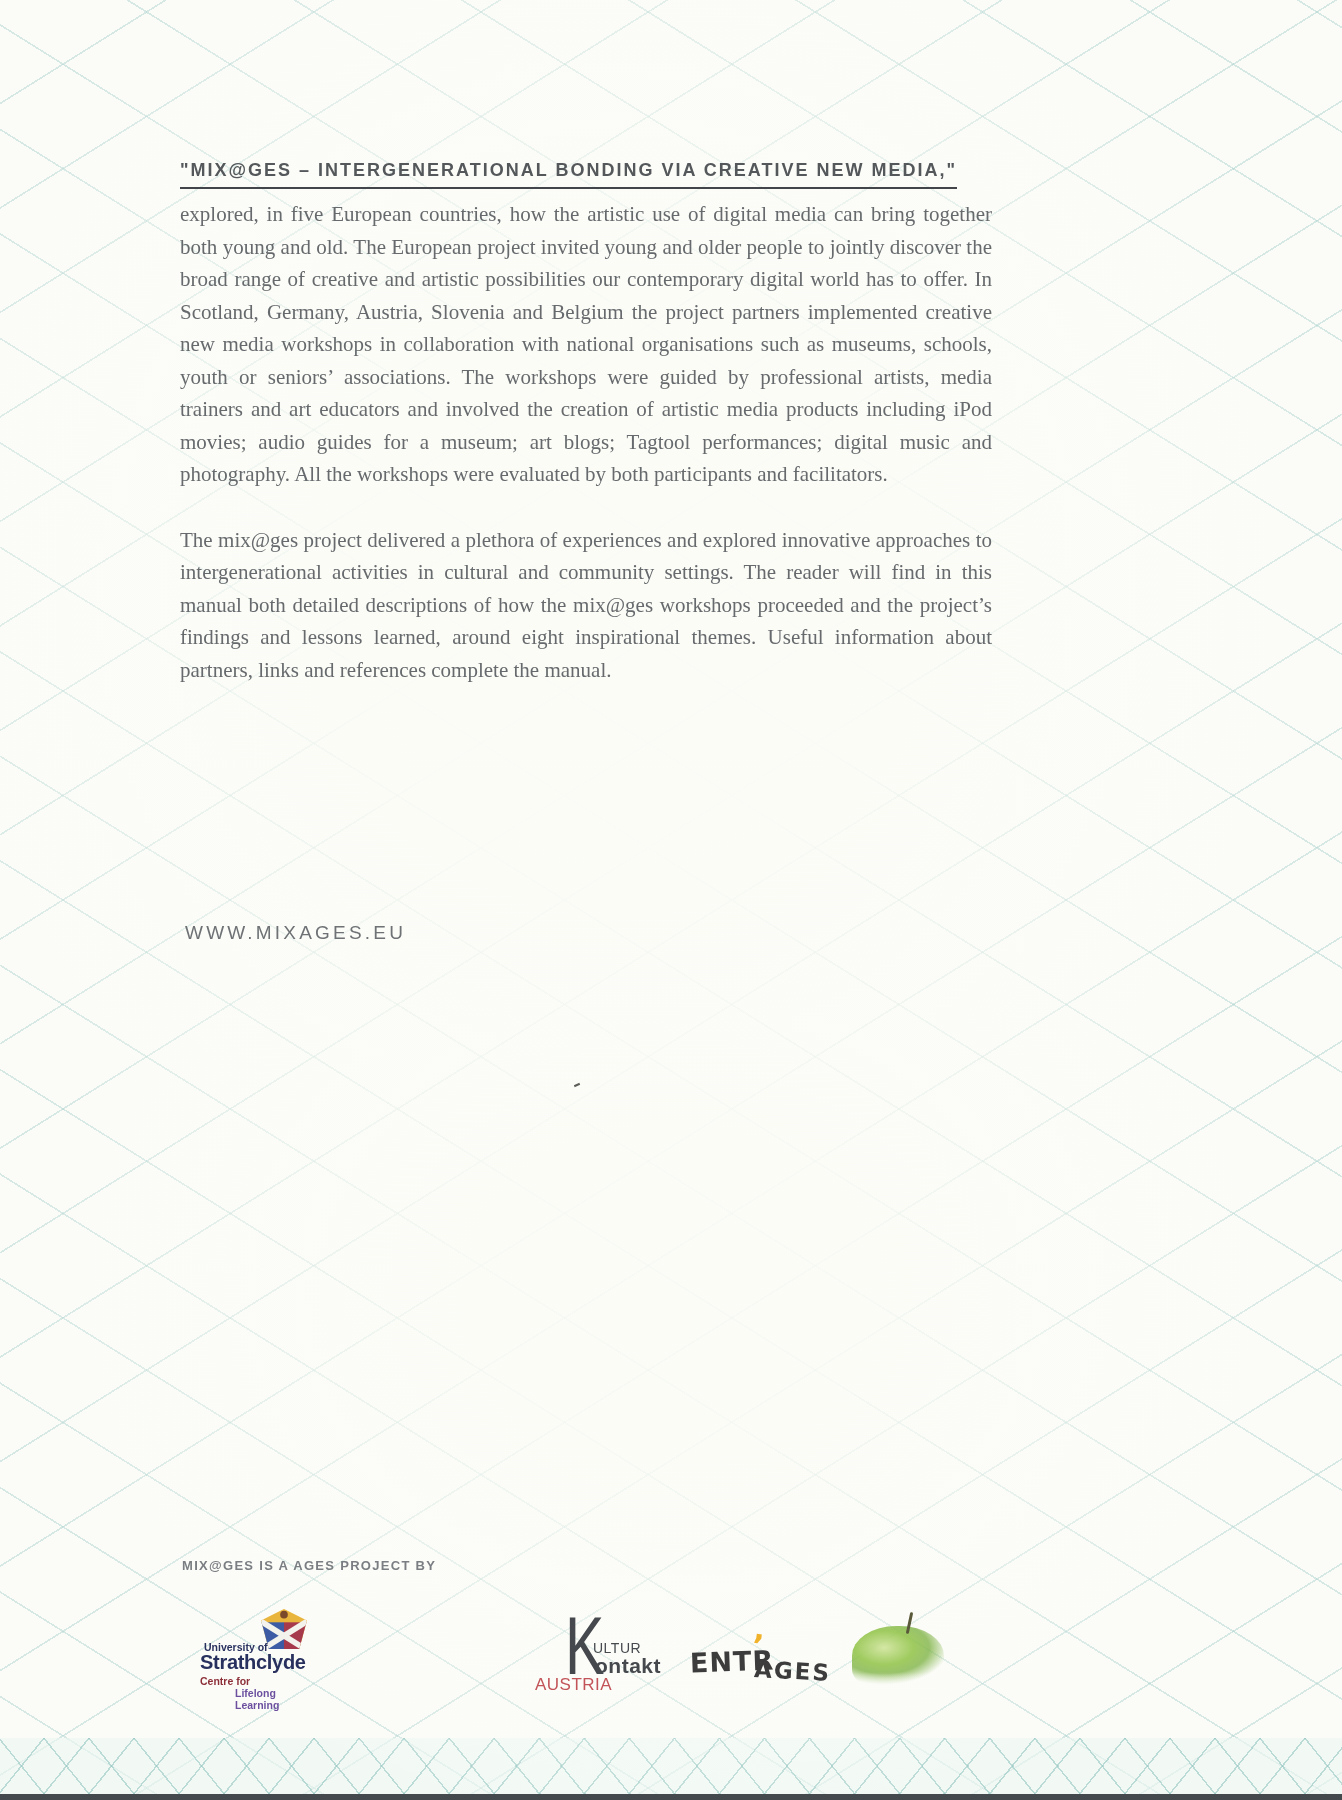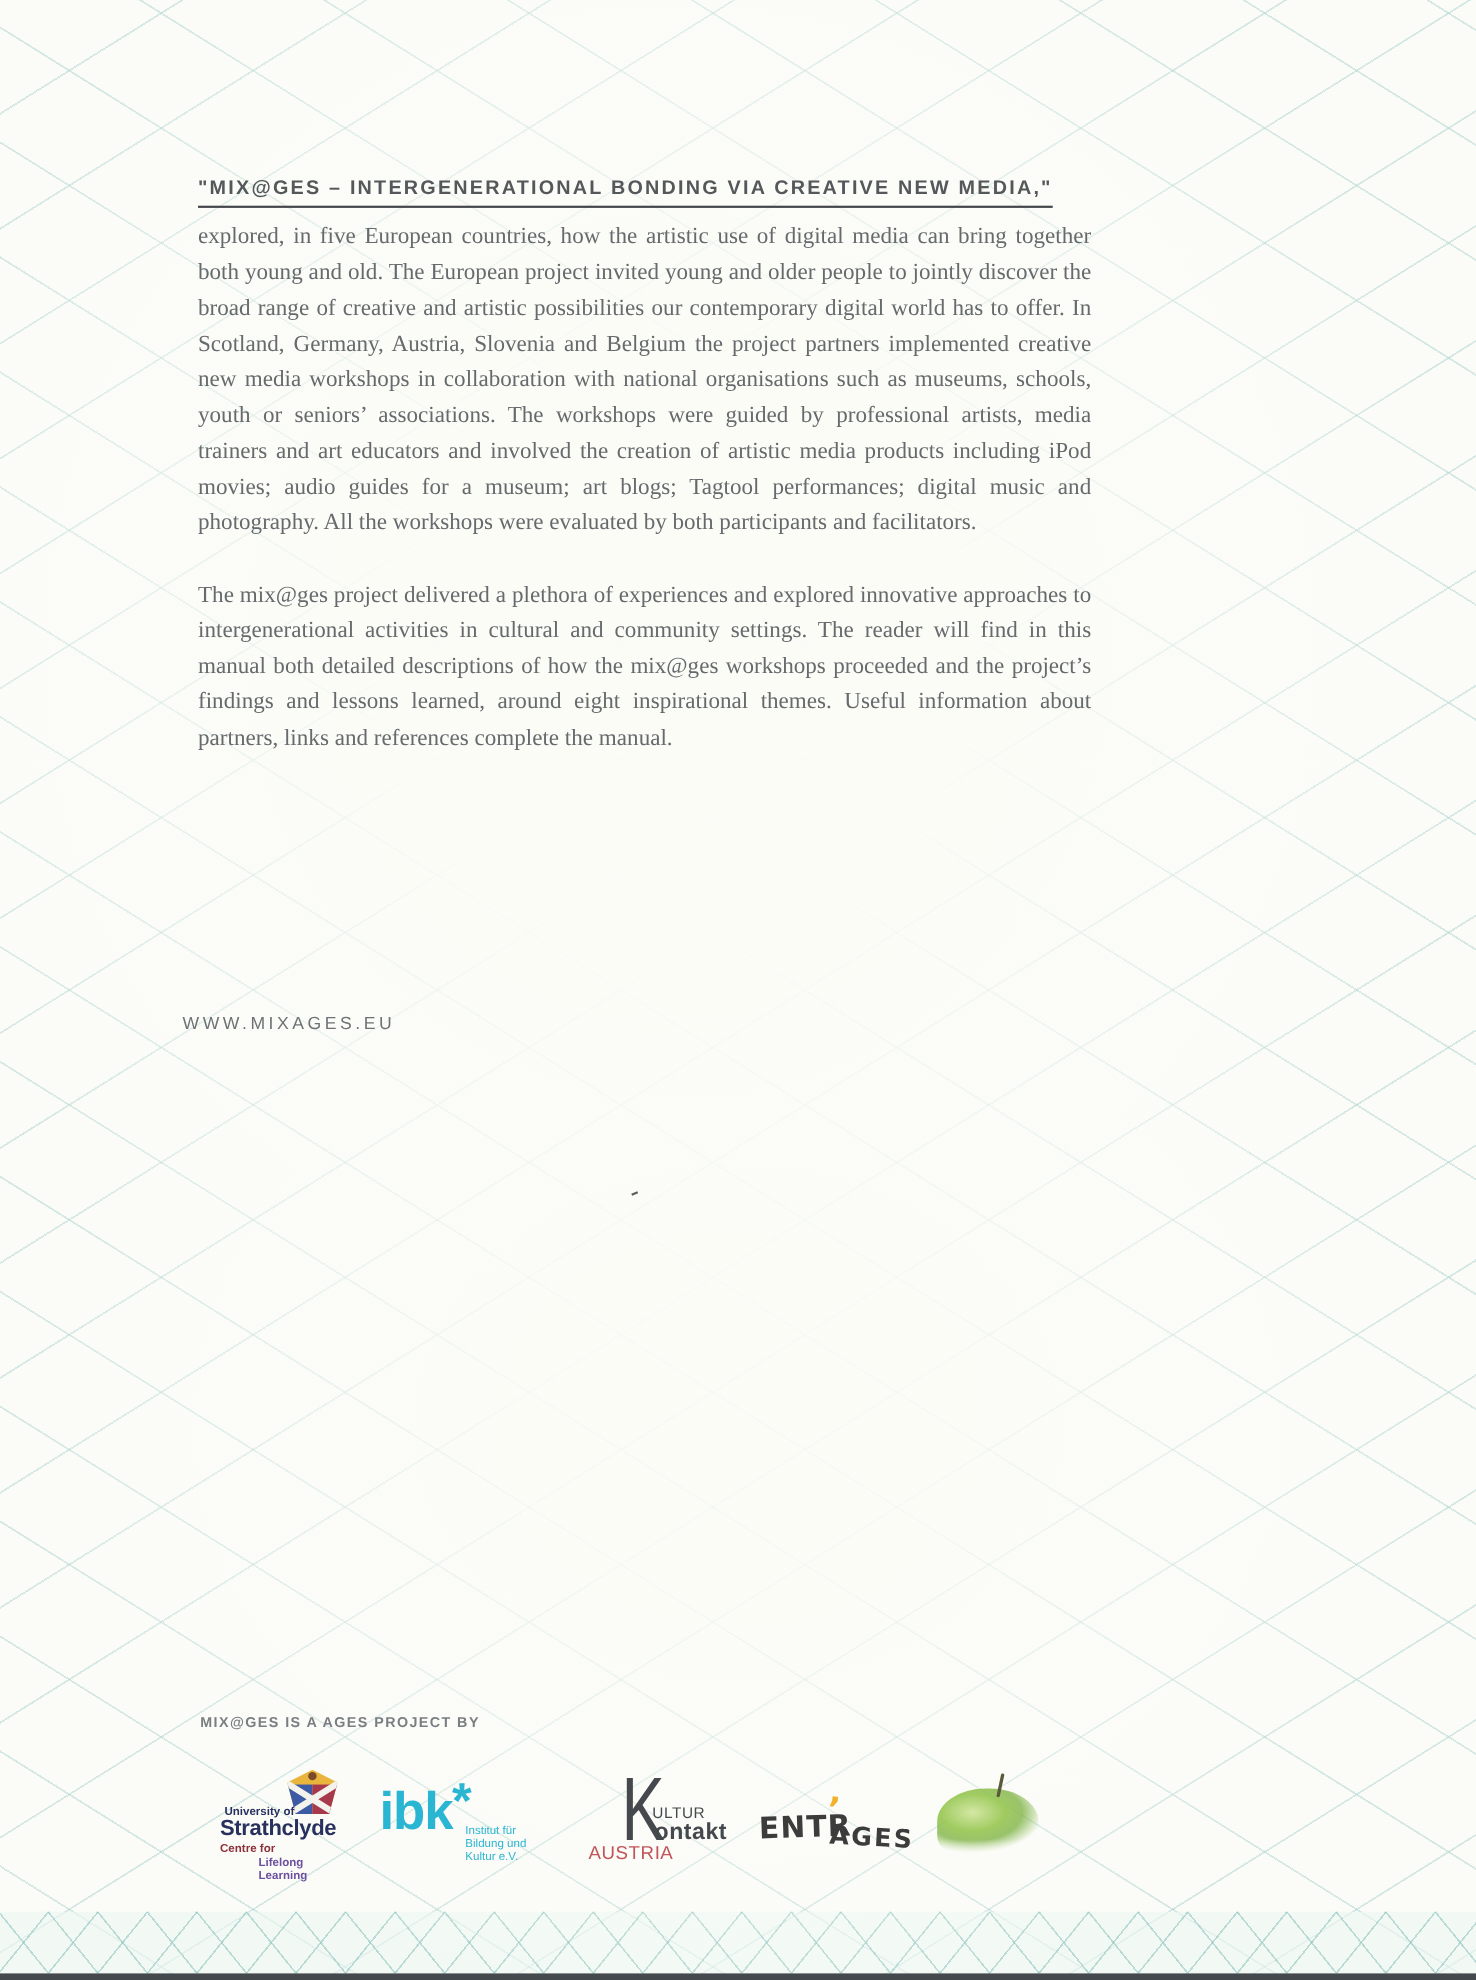--- a/index.html
+++ b/index.html
@@ -39,22 +39,22 @@
     white-space:nowrap;
   }
   .body-text{
     position:absolute;left:180px;top:198px;width:812px;
     font-family:"Liberation Serif", serif;
     font-size:21px;line-height:32.5px;color:#666a6d;
     text-align:justify;
   }
   .body-text p{margin:0 0 33px 0;}
   .website{
-    position:absolute;left:166px;top:922px;
-    font-size:16px;letter-spacing:3.2px;font-weight:500;color:#6e7275;
+    position:absolute;left:185px;top:922px;
+    font-size:19px;letter-spacing:3.2px;font-weight:500;color:#6e7275;
   }
   .footer-heading{
     position:absolute;left:182px;top:1558px;
     font-size:13px;letter-spacing:1.3px;font-weight:bold;color:#7a7e82;
   }
   .scan-mark{
     position:absolute;left:574px;top:1084px;width:6px;height:0;
     border-top:2.5px solid #5c5c58;transform:rotate(-24deg);
   }
 
@@ -146,25 +146,20 @@
               <circle cx="27" cy="7" r="4" fill="#7a4a2a"></circle>
             </g>
           </svg>
         </span>
         <span class="l1">University of</span>
         <span class="l2">Strathclyde</span>
         <span class="l3">Centre for</span>
         <span class="l4">Lifelong Learning</span>
       </div>
 
-      <div class="logo-ibk">
-        <span class="name">ibk</span>
-        <span class="star">*</span>
-        <span class="sub">Institut für Bildung und Kultur e.V.</span>
-      </div>
 
       <div class="logo-kk">
         <span class="bigk">K</span>
         <span class="ultur">ULTUR</span>
         <span class="ontakt">ontakt</span>
         <span class="austria">AUSTRIA</span>
       </div>
 
       <div class="logo-entr">
         <span class="p1">ENTR</span>

